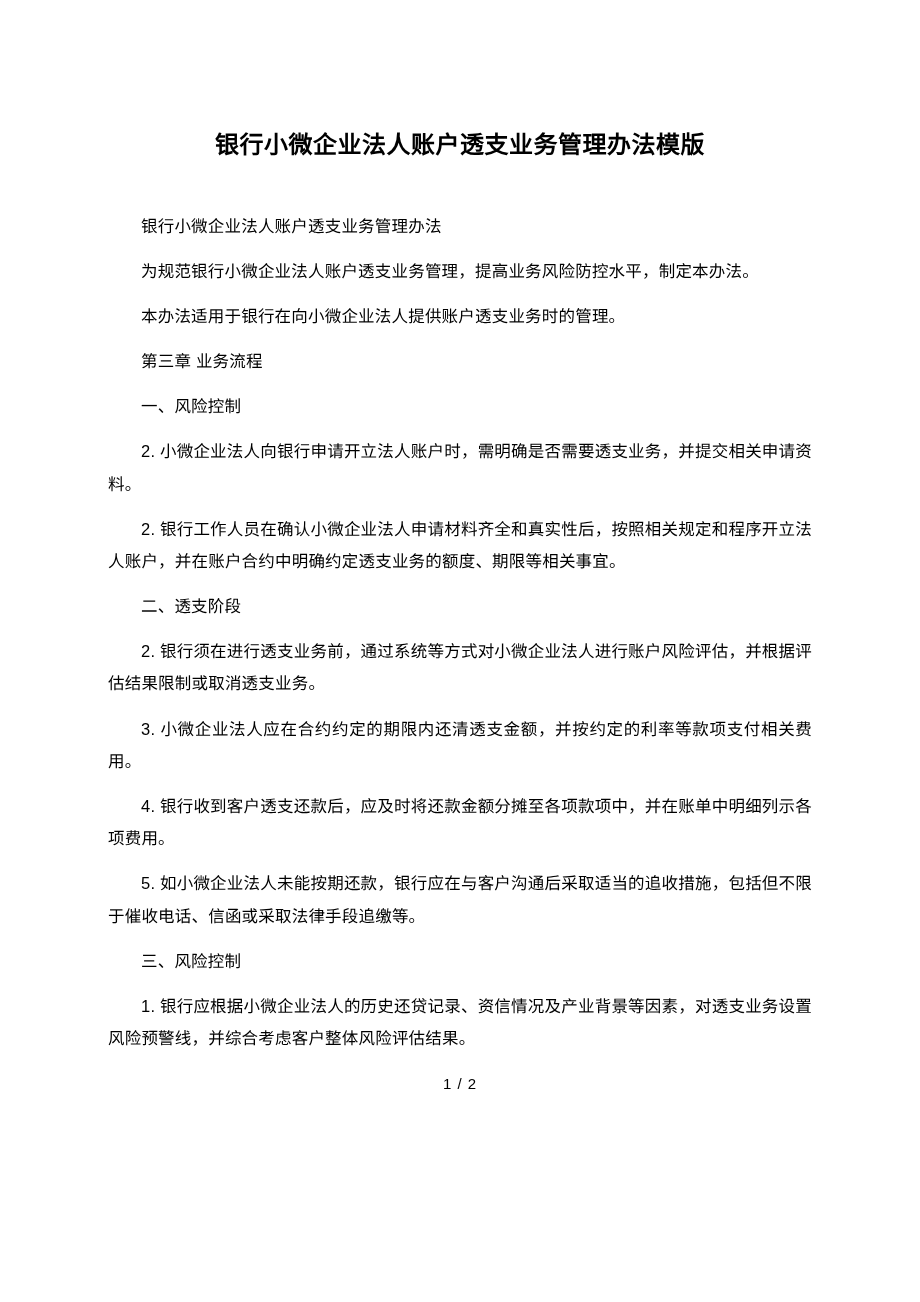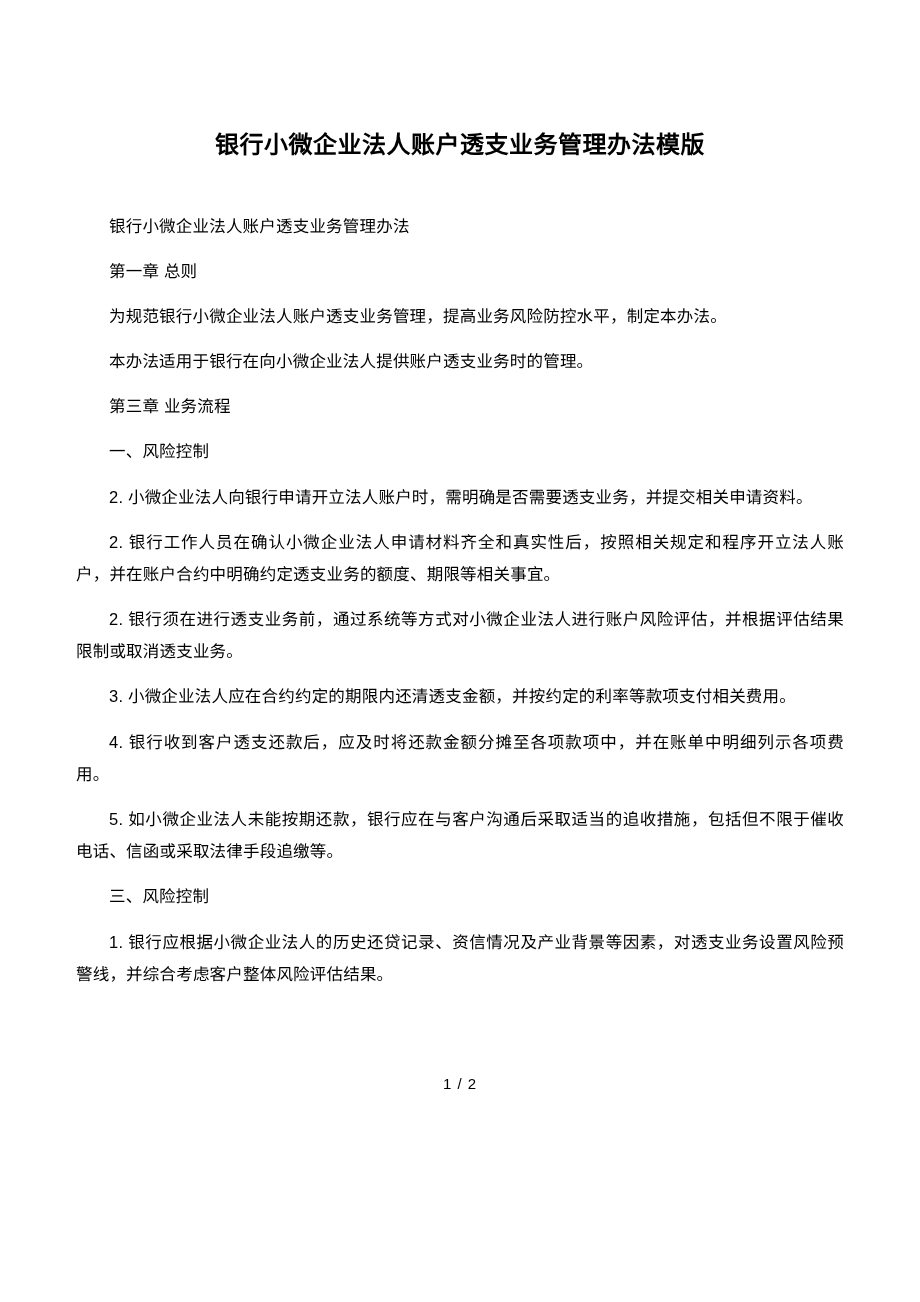--- a/index.html
+++ b/index.html
@@ -12,21 +12,21 @@
     height: 1302px;
     font-family: "Liberation Sans", "DejaVu Sans", sans-serif;
     color: #000000;
     position: relative;
     overflow: hidden;
   }
   .page {
     width: 920px;
     height: 1170px;
     box-sizing: border-box;
-    padding: 0 76px;
+    padding: 0 108px;
     position: relative;
   }
   .doc-title {
     font-size: 24px;
     font-weight: bold;
     text-align: center;
     letter-spacing: 0.5px;
     margin: 0;
     padding-top: 128px;
     line-height: 1.4;
@@ -59,27 +59,27 @@
 </style>
 </head>
 <body>
 
 <div class="page">
 
   <h1 class="doc-title">银行小微企业法人账户透支业务管理办法模版</h1>
 
   <div class="body-block">
     <p class="para indent">银行小微企业法人账户透支业务管理办法</p>
-    <p class="para indent">第一章 总则</p>
     <p class="para indent">为规范银行小微企业法人账户透支业务管理，提高业务风险防控水平，制定本办法。</p>
     <p class="para indent">本办法适用于银行在向小微企业法人提供账户透支业务时的管理。</p>
     <p class="para indent">第三章 业务流程</p>
     <p class="para indent">一、风险控制</p>
     <p class="para indent">2. 小微企业法人向银行申请开立法人账户时，需明确是否需要透支业务，并提交相关申请资料。</p>
     <p class="para indent">2. 银行工作人员在确认小微企业法人申请材料齐全和真实性后，按照相关规定和程序开立法人账户，并在账户合约中明确约定透支业务的额度、期限等相关事宜。</p>
+    <p class="para indent">二、透支阶段</p>
     <p class="para indent">2. 银行须在进行透支业务前，通过系统等方式对小微企业法人进行账户风险评估，并根据评估结果限制或取消透支业务。</p>
     <p class="para indent">3. 小微企业法人应在合约约定的期限内还清透支金额，并按约定的利率等款项支付相关费用。</p>
     <p class="para indent">4. 银行收到客户透支还款后，应及时将还款金额分摊至各项款项中，并在账单中明细列示各项费用。</p>
     <p class="para indent">5. 如小微企业法人未能按期还款，银行应在与客户沟通后采取适当的追收措施，包括但不限于催收电话、信函或采取法律手段追缴等。</p>
     <p class="para indent">三、风险控制</p>
     <p class="para indent">1. 银行应根据小微企业法人的历史还贷记录、资信情况及产业背景等因素，对透支业务设置风险预警线，并综合考虑客户整体风险评估结果。</p>
   </div>
 
   <div class="footer">1 / 2</div>
 

